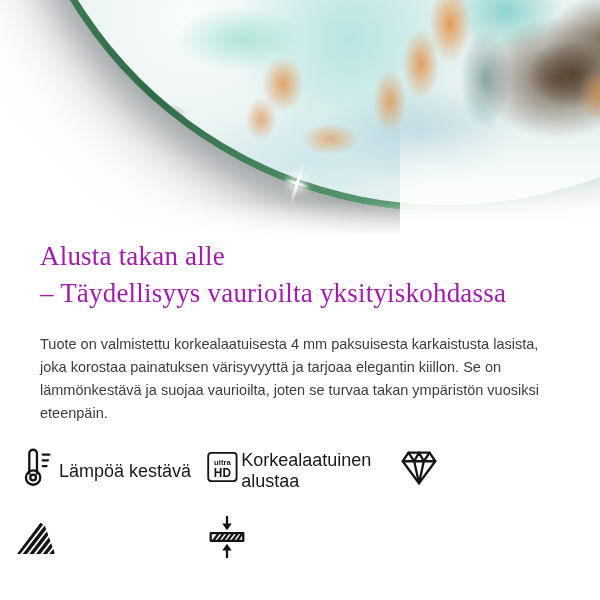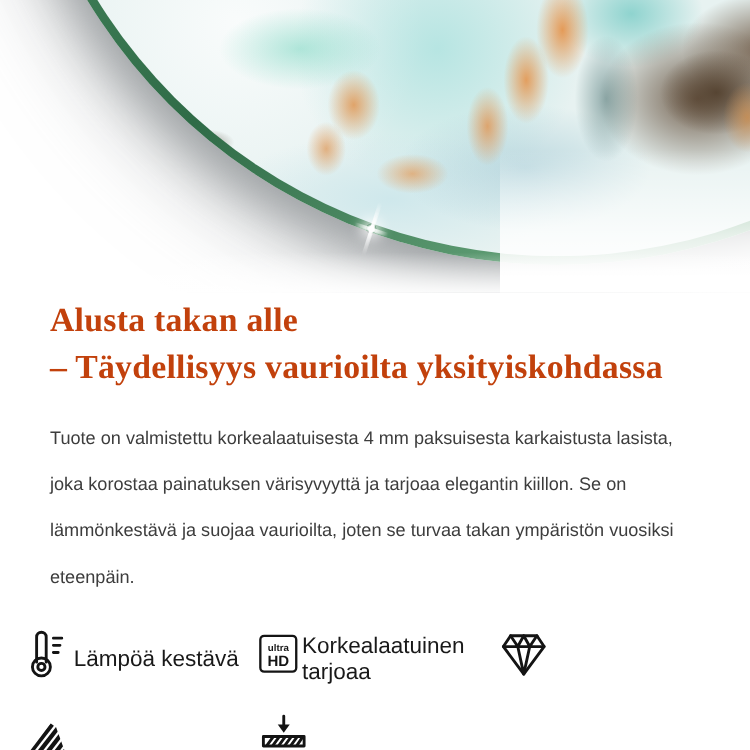--- a/index.html
+++ b/index.html
@@ -42,23 +42,23 @@
         transform:rotate(18deg);filter:blur(.4px);}
   .sparkle .ray2{position:absolute;left:-14px;top:-1.5px;width:28px;height:3px;
         background:linear-gradient(to right,rgba(255,255,255,0),#fff 45%,#fff 55%,rgba(255,255,255,0));
         transform:rotate(18deg);filter:blur(.4px);}
   .sparkle .core{position:absolute;left:-4px;top:-4px;width:8px;height:8px;border-radius:50%;
         background:radial-gradient(circle,#fff 0 35%,rgba(255,255,255,0) 75%);
         box-shadow:0 0 10px 4px rgba(255,255,255,.9);}
 
   
   .copy{padding:0 40px;}
-  h1{margin:4px 0 0 0;font-family:"Liberation Serif",serif;font-weight:700;
-     font-size:27px;line-height:37px;color:#c2410c;letter-spacing:.2px;}
-  .body-text{margin:21px 0 0 0;width:528px;font-size:14.5px;line-height:37px;color:#3d3d3d;}
+  h1{margin:4px 0 0 0;font-family:"Liberation Serif",serif;font-weight:400;
+     font-size:27px;line-height:37px;color:#a21caf;letter-spacing:.2px;}
+  .body-text{margin:21px 0 0 0;width:528px;font-size:14.5px;line-height:23px;color:#3d3d3d;}
 
   
   .features{display:grid;grid-template-columns:repeat(3,1fr);row-gap:22px;margin:17px 13px 0 13px;}
   .feature{display:flex;flex-direction:row;align-items:center;}
   .feature svg{width:46px;height:46px;display:block;}
   .feature .lbl{margin-top:8px;font-size:18px;color:#191919;}
   .ic{stroke:#141414;stroke-width:2.4;fill:none;stroke-linecap:round;stroke-linejoin:round;}
   .icf{fill:#141414;stroke:none;}
   .ictext{fill:#141414;font-family:"Liberation Sans",sans-serif;font-weight:700;text-anchor:middle;}
 </style>
@@ -97,21 +97,21 @@
       </svg>
       <span class="lbl">Lämpöä kestävä</span>
     </div>
 
     <div class="feature">
       <svg viewBox="0 0 48 48">
         <rect class="ic" x="5.5" y="5.5" width="37" height="37" rx="4" stroke-width="2.6"></rect>
         <text class="ictext" x="24" y="21.5" font-size="10">ultra</text>
         <text class="ictext" x="24" y="37" font-size="15.5">HD</text>
       </svg>
-      <span class="lbl">Korkealaatuinen tarjoaa</span>
+      <span class="lbl">Korkealaatuinen alustaa</span>
     </div>
 
 
     <div class="feature">
       <svg viewBox="0 0 48 48">
         <path class="ic" d="M13 9 H35 L41 18 L24 41 L7 18 Z" stroke-width="2.2"></path>
         <path class="ic" d="M7 18 H41 M13 9 L19 18 M24 9 L19 18 M24 9 L29 18 M35 9 L29 18 M19 18 L24 41 M29 18 L24 41" stroke-width="1.8"></path>
       </svg>
 
     </div>

